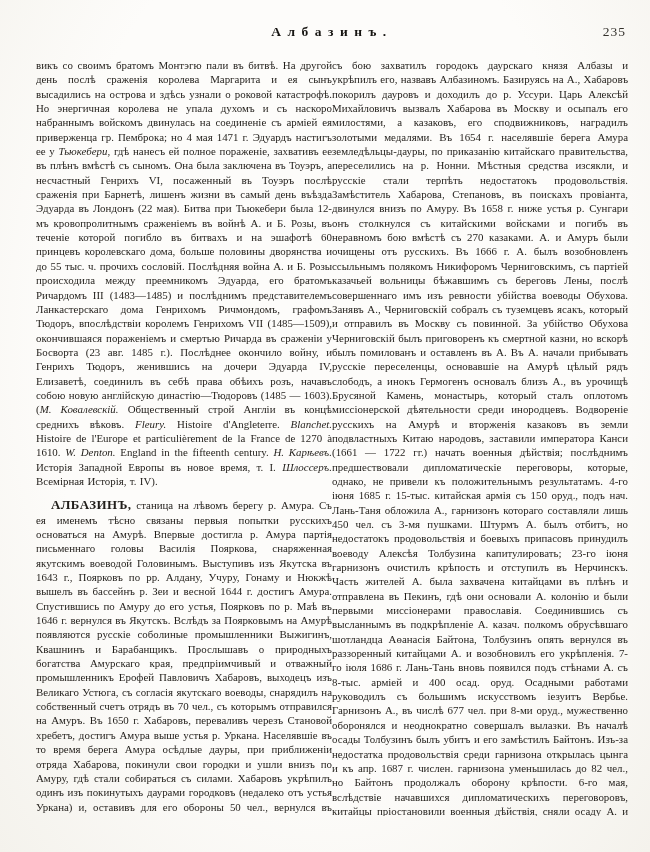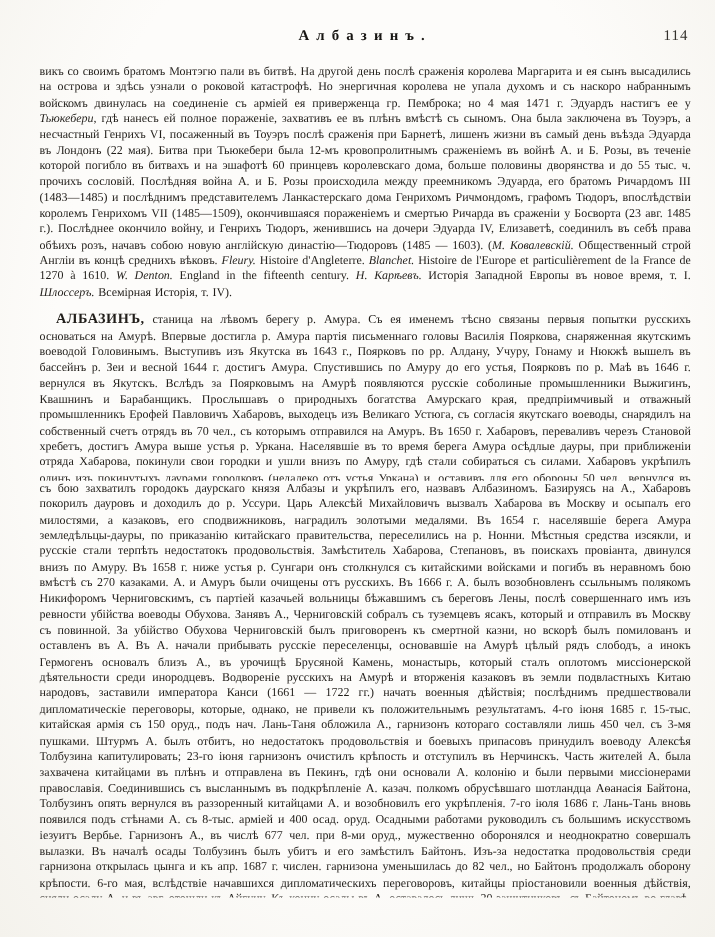--- a/index.html
+++ b/index.html
@@ -46,21 +46,20 @@
     color: #33302b;
   }
   .text-columns {
     position: absolute;
     top: 58px;
     left: 36px;
     right: 22px;
     bottom: 36px;
     display: flex;
     gap: 0;
-    flex-direction: column;
   }
   .col {
     flex: 1 1 0;
     overflow: hidden;
   }
   p.para {
     margin: 0;
     font-size: 10.9px;
     line-height: 14.35px;
     text-align: justify;
@@ -80,21 +79,21 @@
     letter-spacing: 0.4px;
   }
 </style>
 </head>
 <body>
 
 <div class="page">
 
   <div class="page-header">
     <span class="running-title">Албазинъ.</span>
-    <span class="page-number">114</span>
+    <span class="page-number">235</span>
   </div>
 
   <div class="text-columns">
 
     <div class="col col-left">
       <p class="para"><span class="seg-n">викъ со своимъ братомъ Монтэгю пали въ битвѣ. На другой день послѣ сраженія королева Маргарита и ея сынъ высадились на острова и здѣсь узнали о роковой катастрофѣ. Но энергичная королева не упала духомъ и съ наскоро набраннымъ войскомъ двинулась на соединеніе съ арміей ея приверженца гр. Пемброка; но 4 мая 1471 г. Эдуардъ настигъ ее у </span><span class="seg-i">Тьюкебери</span><span class="seg-n">, гдѣ нанесъ ей полное пораженіе, захвативъ ее въ плѣнъ вмѣстѣ съ сыномъ. Она была заключена въ Тоуэръ, а несчастный Генрихъ VI, посаженный въ Тоуэръ послѣ сраженія при Барнетѣ, лишенъ жизни въ самый день въѣзда Эдуарда въ Лондонъ (22 мая). Битва при Тьюкебери была 12-мъ кровопролитнымъ сраженіемъ въ войнѣ А. и Б. Розы, въ теченіе которой погибло въ битвахъ и на эшафотѣ 60 принцевъ королевскаго дома, больше половины дворянства и до 55 тыс. ч. прочихъ сословій. Послѣдняя война А. и Б. Розы происходила между преемникомъ Эдуарда, его братомъ Ричардомъ III (1483—1485) и послѣднимъ представителемъ Ланкастерскаго дома Генрихомъ Ричмондомъ, графомъ Тюдоръ, впослѣдствіи королемъ Генрихомъ VII (1485—1509), окончившаяся пораженіемъ и смертью Ричарда въ сраженіи у Босворта (23 авг. 1485 г.). Послѣднее окончило войну, и Генрихъ Тюдоръ, женившись на дочери Эдуарда IV, Елизаветѣ, соединилъ въ себѣ права обѣихъ розъ, начавъ собою новую англійскую династію—Тюдоровъ (1485 — 1603). (</span><span class="seg-i">М. Ковалевскій.</span><span class="seg-n"> Общественный строй Англіи въ концѣ среднихъ вѣковъ. </span><span class="seg-i">Fleury.</span><span class="seg-n"> Histoire d'Angleterre. </span><span class="seg-i">Blanchet.</span><span class="seg-n"> Histoire de l'Europe et particulièrement de la France de 1270 à 1610. </span><span class="seg-i">W. Denton.</span><span class="seg-n"> England in the fifteenth century. </span><span class="seg-i">Н. Карѣевъ.</span><span class="seg-n"> Исторія Западной Европы въ новое время, т. I. </span><span class="seg-i">Шлоссеръ.</span><span class="seg-n"> Всемірная Исторія, т. IV).</span></p>
       <p class="para entry-start"><span class="seg-hw">АЛБАЗИНЪ,</span><span class="seg-n"> станица на лѣвомъ берегу р. Амура. Съ ея именемъ тѣсно связаны первыя попытки русскихъ основаться на Амурѣ. Впервые достигла р. Амура партія письменнаго головы Василія Пояркова, снаряженная якутскимъ воеводой Головинымъ. Выступивъ изъ Якутска въ 1643 г., Поярковъ по рр. Алдану, Учуру, Гонаму и Нюкжѣ вышелъ въ бассейнъ р. Зеи и весной 1644 г. достигъ Амура. Спустившись по Амуру до его устья, Поярковъ по р. Маѣ въ 1646 г. вернулся въ Якутскъ. Вслѣдъ за Поярковымъ на Амурѣ появляются русскіе соболиные промышленники Выжигинъ, Квашнинъ и Барабанщикъ. Прослышавъ о природныхъ богатства Амурскаго края, предпріимчивый и отважный промышленникъ Ерофей Павловичъ Хабаровъ, выходецъ изъ Великаго Устюга, съ согласія якутскаго воеводы, снарядилъ на собственный счетъ отрядъ въ 70 чел., съ которымъ отправился на Амуръ. Въ 1650 г. Хабаровъ, переваливъ черезъ Становой хребетъ, достигъ Амура выше устья р. Уркана. Населявшіе въ то время берега Амура осѣдлые дауры, при приближеніи отряда Хабарова, покинули свои городки и ушли внизъ по Амуру, гдѣ стали собираться съ силами. Хабаровъ укрѣпилъ одинъ изъ покинутыхъ даурами городковъ (недалеко отъ устья Уркана) и, оставивъ для его обороны 50 чел., вернулся въ Якутскъ. Въ 1651 г. Хабаровъ вновь вернулся на Амуръ съ отрядомъ въ 138 чел., соединился съ оставленной здѣсь командой, двинулся внизъ по рѣкѣ,</span></p>
     </div>
 
     <div class="col col-right">

